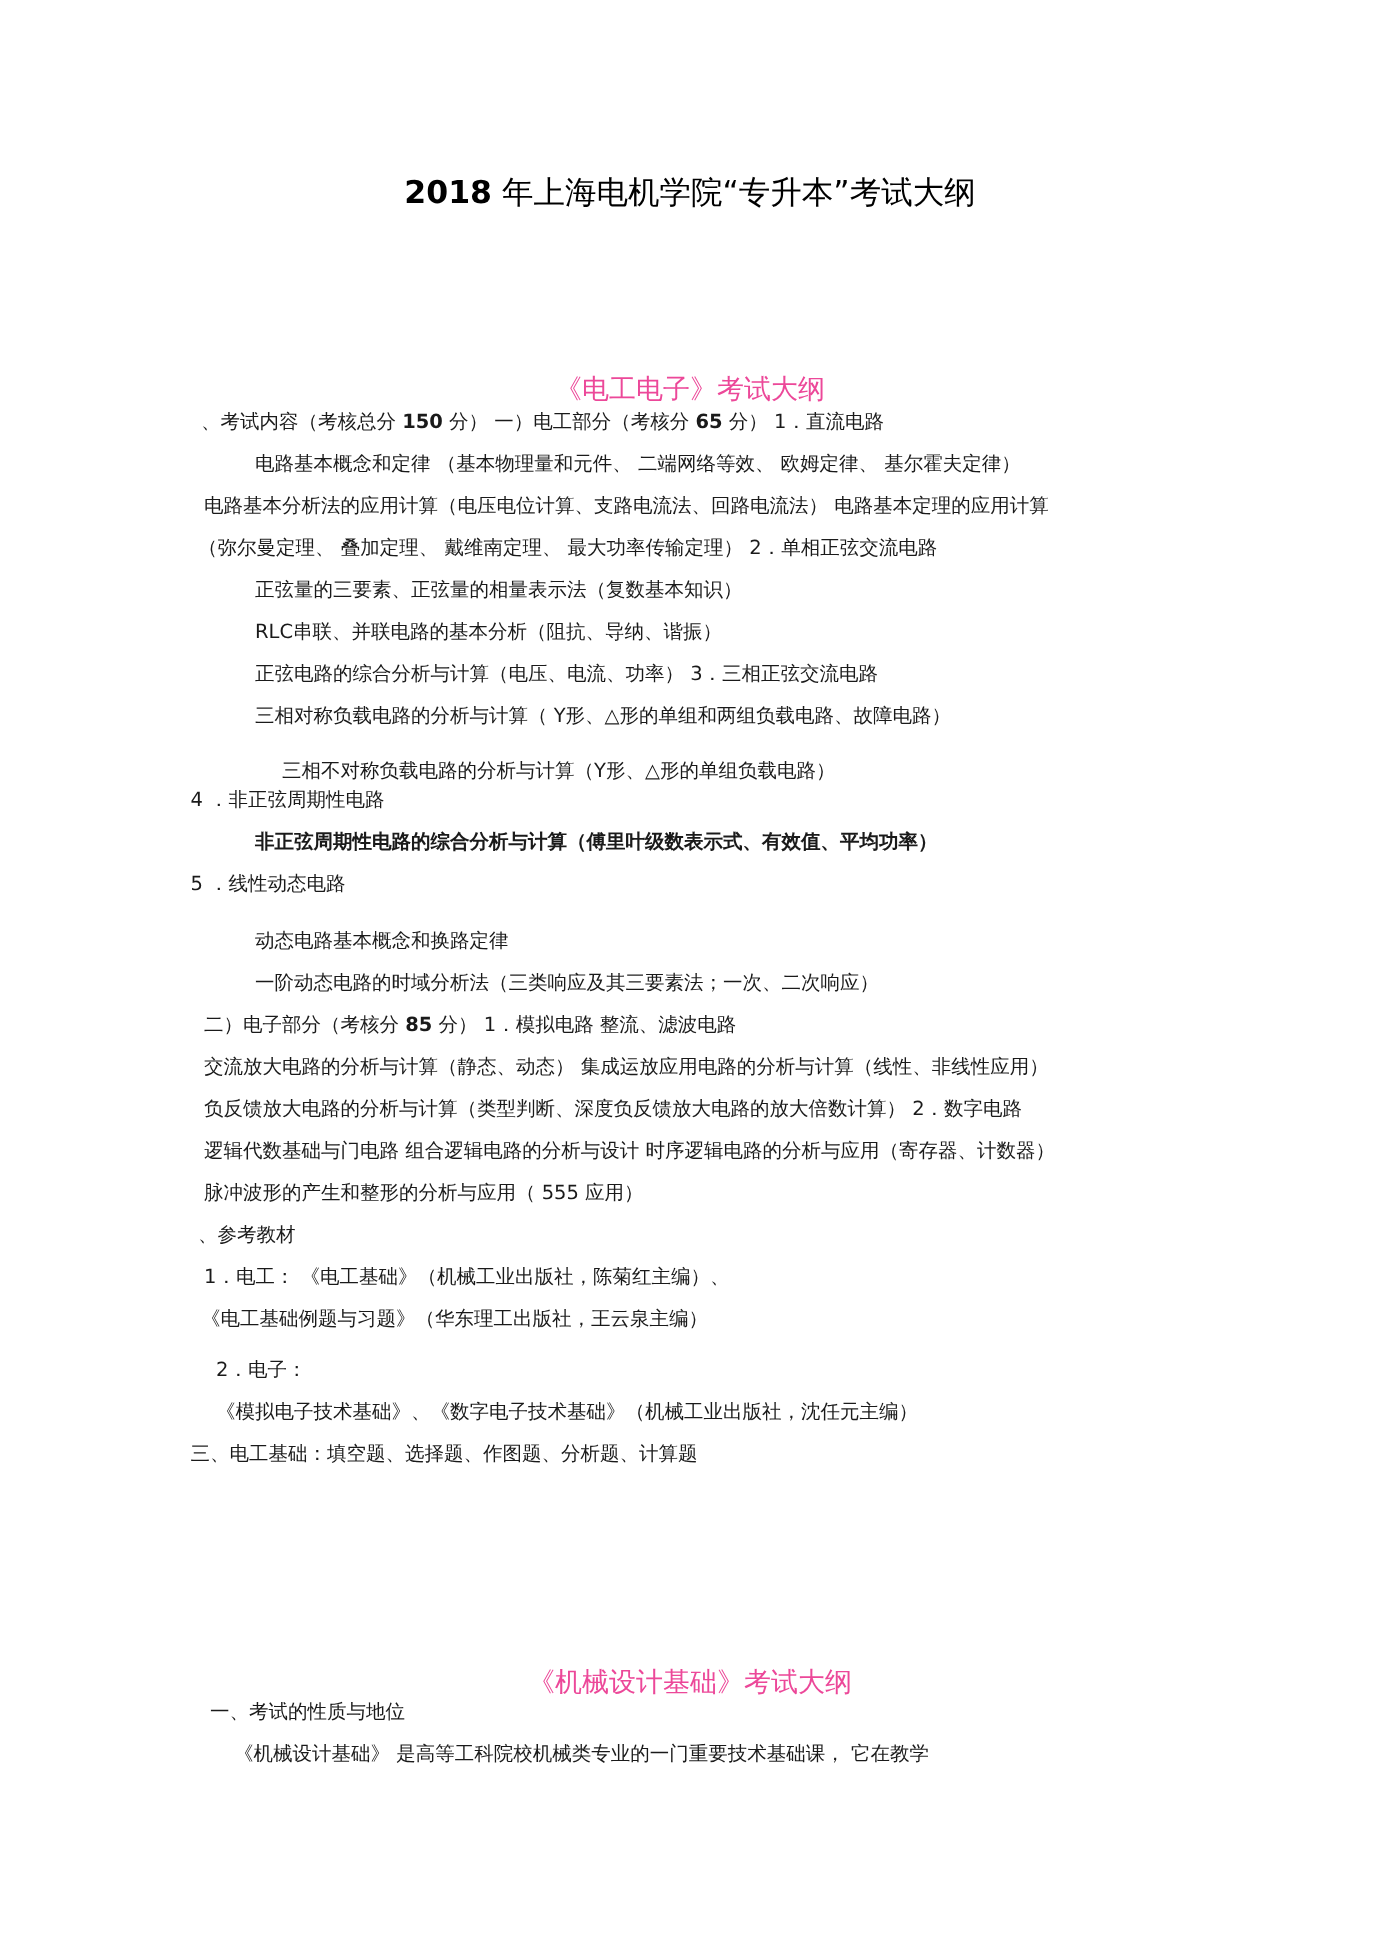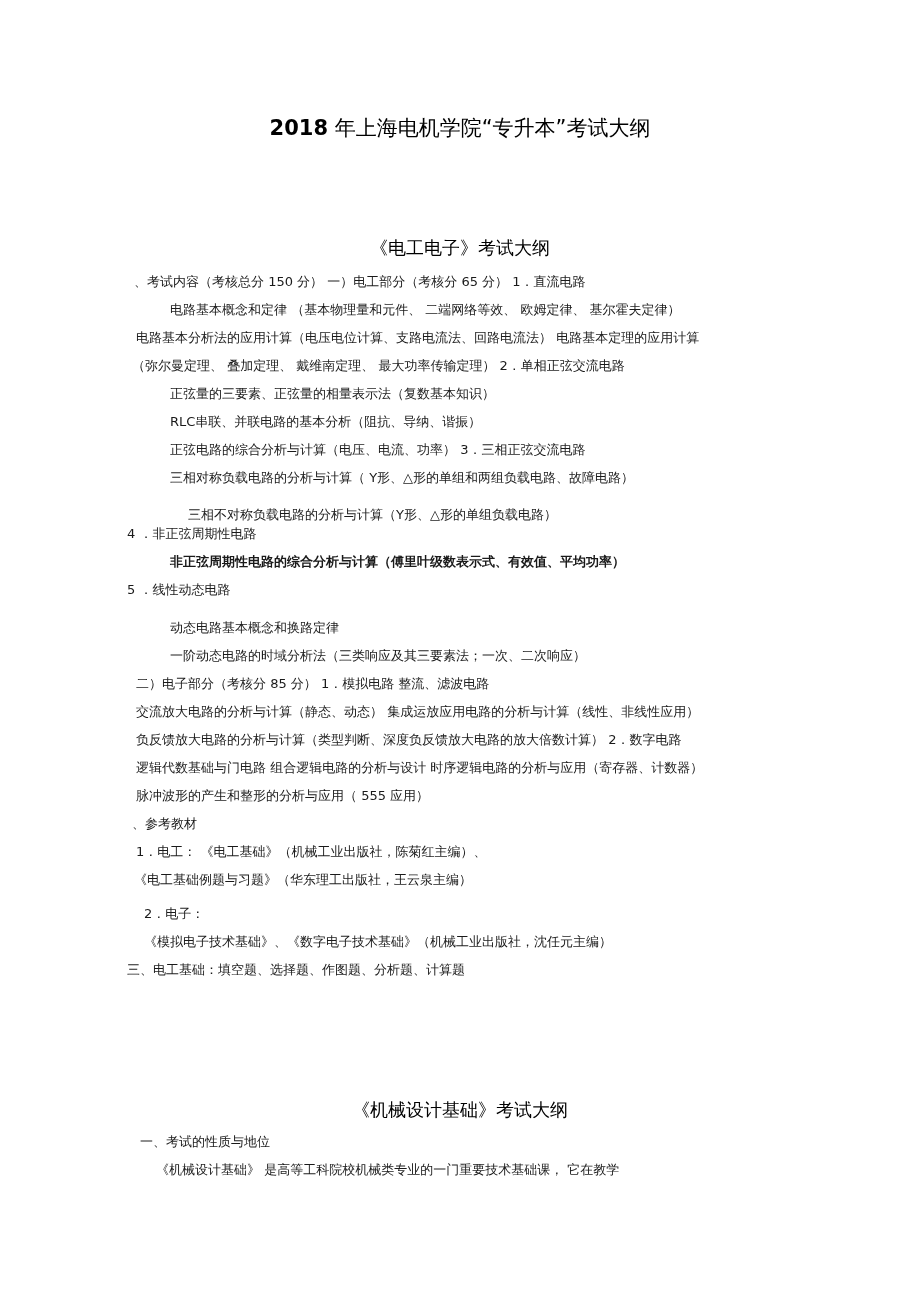--- a/index.html
+++ b/index.html
@@ -13,23 +13,23 @@
       font-size: 13px; line-height: 18px; color: #1a1a1a;
     }
     .title {
       position: absolute; left: 0; width: 920px; text-align: center;
       top: 114px; font-size: 21px; font-weight: bold; line-height: 28px;
       color: #000;
     }
     .title .cn { font-weight: normal; }
     .sec-title {
       position: absolute; left: 0; width: 920px; text-align: center;
-      font-size: 18px; line-height: 24px; color: #000000;
+      font-size: 18px; line-height: 24px; color: #ec4899; margin-top: 12px;
     }
-    b.num { font-weight: normal; }
+    b.num { font-weight: bold; }
   </style>
 </head>
 <body>
 
 <div>
 
   <div class="title">
     <span>2018</span><span class="cn"> 年上海电机学院“专升本”考试大纲</span>
   </div>
 

